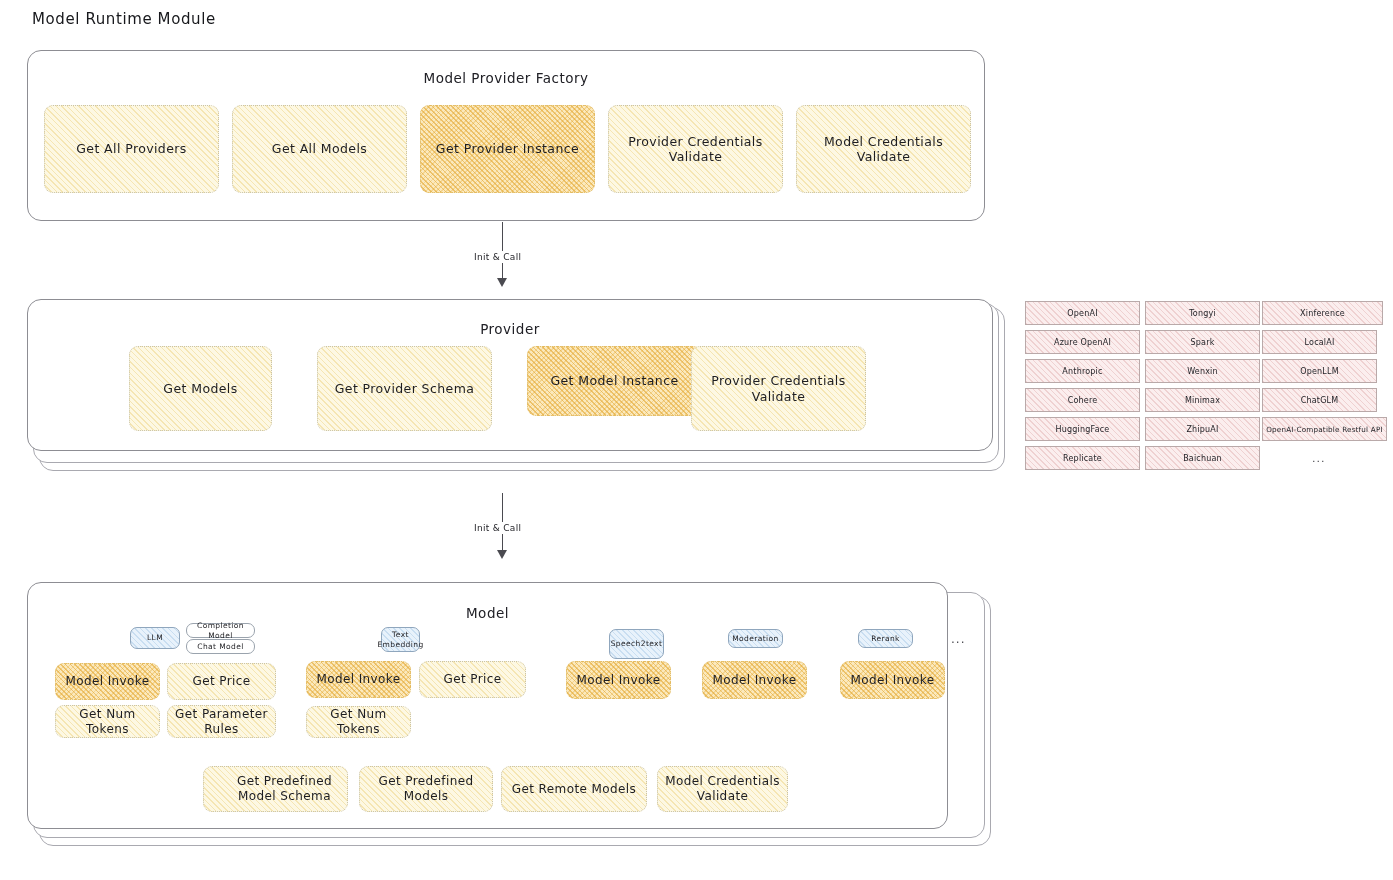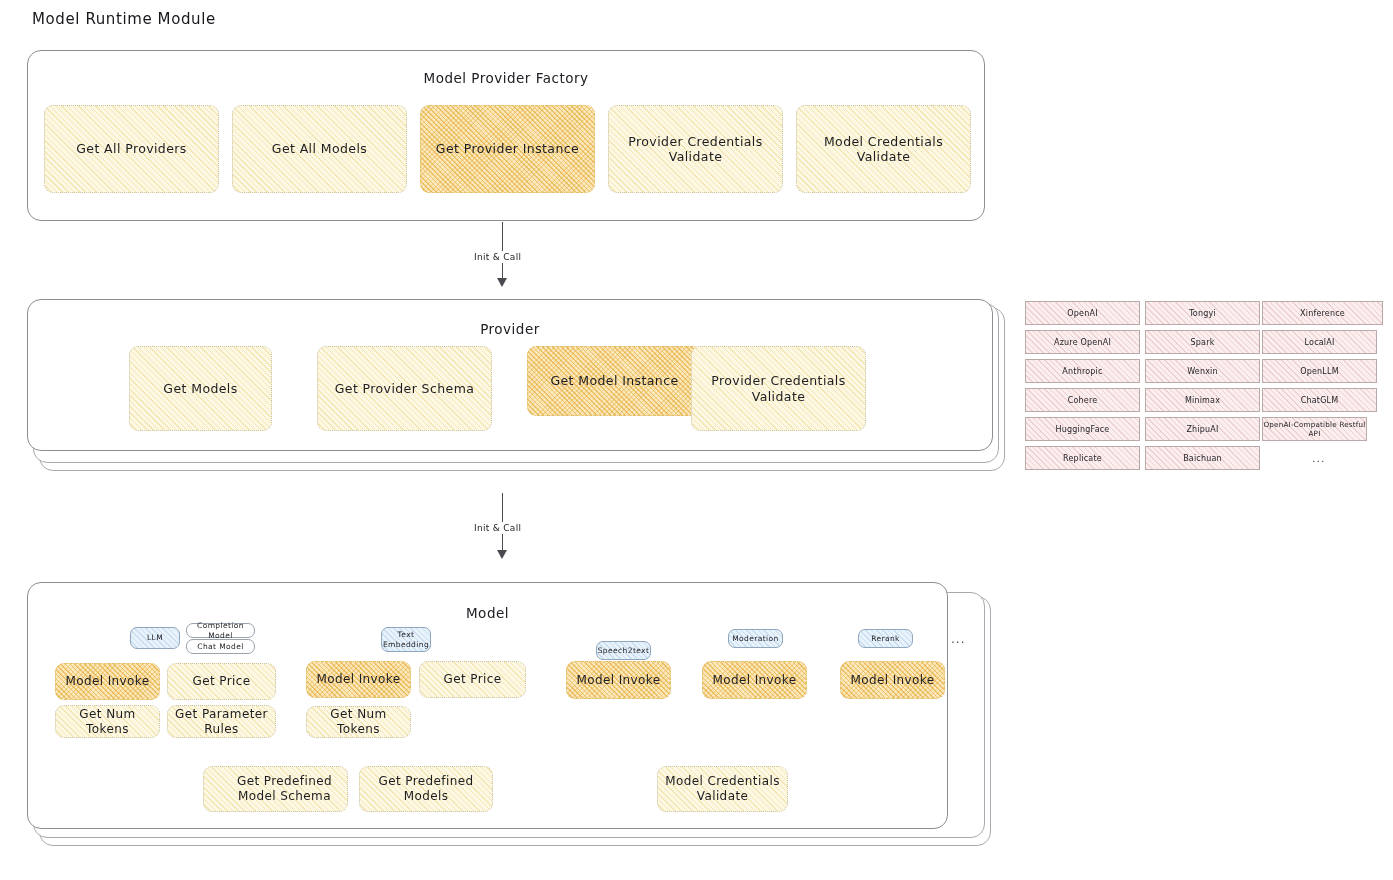--- a/index.html
+++ b/index.html
@@ -226,21 +226,21 @@
   <div class="ppill hand" style="left:1145px; top:330px; width:115px; height:24px;">Spark</div>
   <div class="ppill hand" style="left:1145px; top:359px; width:115px; height:24px;">Wenxin</div>
   <div class="ppill hand" style="left:1145px; top:388px; width:115px; height:24px;text-align:center;">Minimax</div>
   <div class="ppill hand" style="left:1145px; top:417px; width:115px; height:24px;">ZhipuAI</div>
   <div class="ppill hand" style="left:1145px; top:446px; width:115px; height:24px;">Baichuan</div>
 
   <div class="ppill hand" style="left:1262px; top:301px; width:121px; height:24px;">Xinference</div>
   <div class="ppill hand" style="left:1262px; top:330px; width:115px; height:24px;">LocalAI</div>
   <div class="ppill hand" style="left:1262px; top:359px; width:115px; height:24px;">OpenLLM</div>
   <div class="ppill hand" style="left:1262px; top:388px; width:115px; height:24px;">ChatGLM</div>
-  <div class="ppill hand" style="left:1262px; top:417px; width:105px; height:24px; font-size:7.2px;">OpenAI-Compatible Restful API</div>
+  <div class="ppill hand" style="left:1262px; top:417px; width:125px; height:24px; font-size:7.2px;">OpenAI-Compatible Restful API</div>
   <div class="ellipsis hand" style="left:1312px; top:452px; font-size:11px;">...</div>
 
   <div class="arrow-line" style="left:502px; top:493px; height:64px;"></div>
   <div class="arrow-head" style="left:497px; top:550px;"></div>
   <div class="arrow-label hand" style="left:470px; top:522px;">Init &amp; Call</div>
 
   <div class="stack-layer" style="left:39px; top:596px; width:952px; height:250px;"></div>
   <div class="stack-layer" style="left:33px; top:592px; width:952px; height:246px;"></div>
 
   <div class="card" id="model-card" style="left:27px; top:582px; width:921px; height:247px; z-index:2;">
@@ -249,34 +249,35 @@
 
   <div class="tpill blue hand" style="left:130px; top:627px; width:50px; height:22px; z-index:3;">LLM</div>
   <div class="tpill hand" style="left:186px; top:623px; width:69px; height:15px; z-index:3;">Completion Model</div>
   <div class="tpill hand" style="left:186px; top:639px; width:69px; height:15px; z-index:3;">Chat Model</div>
 
   <div class="mbox hl hand" style="left:55px;  top:663px; width:105px; height:37px; font-size:12px; z-index:3;">Model Invoke</div>
   <div class="mbox hand" style="left:167px; top:663px; width:109px; height:37px; font-size:12px; z-index:3;">Get Price</div>
   <div class="mbox hand" style="left:55px;  top:705px; width:105px; height:33px; font-size:12px; z-index:3;">Get Num Tokens</div>
   <div class="mbox hand" style="left:167px; top:705px; width:109px; height:33px; font-size:12px; z-index:3;">Get Parameter Rules</div>
 
-  <div class="tpill blue hand" style="left:381px; top:627px; width:50px; height:25px; z-index:3;">Text Embedding</div>
+  <div class="tpill blue hand" style="left:381px; top:627px; width:39px; height:25px; z-index:3;">Text Embedding</div>
 
   <div class="mbox hl hand" style="left:306px; top:661px; width:105px; height:37px; font-size:12px; z-index:3;">Model Invoke</div>
   <div class="mbox hand" style="left:419px; top:661px; width:107px; height:37px; font-size:12px; z-index:3;">Get Price</div>
   <div class="mbox hand" style="left:306px; top:706px; width:105px; height:32px; font-size:12px; z-index:3;">Get Num Tokens</div>
 
-  <div class="tpill blue hand" style="left:596px; top:629px; width:55px; height:19px; z-index:3;margin-top:12px;">Speech2text</div>
+  <div class="tpill blue hand" style="left:609px; top:629px; width:55px; height:30px; z-index:3;">Speech2text</div>
   <div class="mbox hl hand" style="left:566px; top:661px; width:105px; height:38px; font-size:12px; z-index:3;">Model Invoke</div>
 
   <div class="tpill blue hand" style="left:728px; top:629px; width:55px; height:19px; z-index:3;">Moderation</div>
   <div class="mbox hl hand" style="left:702px; top:661px; width:105px; height:38px; font-size:12px; z-index:3;">Model Invoke</div>
 
   <div class="tpill blue hand" style="left:858px; top:629px; width:55px; height:19px; z-index:3;">Rerank</div>
   <div class="mbox hl hand" style="left:840px; top:661px; width:105px; height:38px; font-size:12px; z-index:3;">Model Invoke</div>
 
   <div class="ellipsis hand" style="left:951px; top:632px; z-index:3;">...</div>
 
   <div class="mbox hand" style="left:203px; top:766px; width:145px; height:46px; font-size:12px; z-index:3;padding-left:24px;">Get Predefined Model Schema</div>
   <div class="mbox hand" style="left:359px; top:766px; width:134px; height:46px; font-size:12px; z-index:3;">Get Predefined Models</div>
+  <div class="mbox hand" style="left:501px; top:766px; width:146px; height:46px; font-size:12px; z-index:3;">Get Remote Models</div>
   <div class="mbox hand" style="left:657px; top:766px; width:131px; height:46px; font-size:12px; z-index:3;">Model Credentials Validate</div>
 
 </div>
 
 </body></html>

